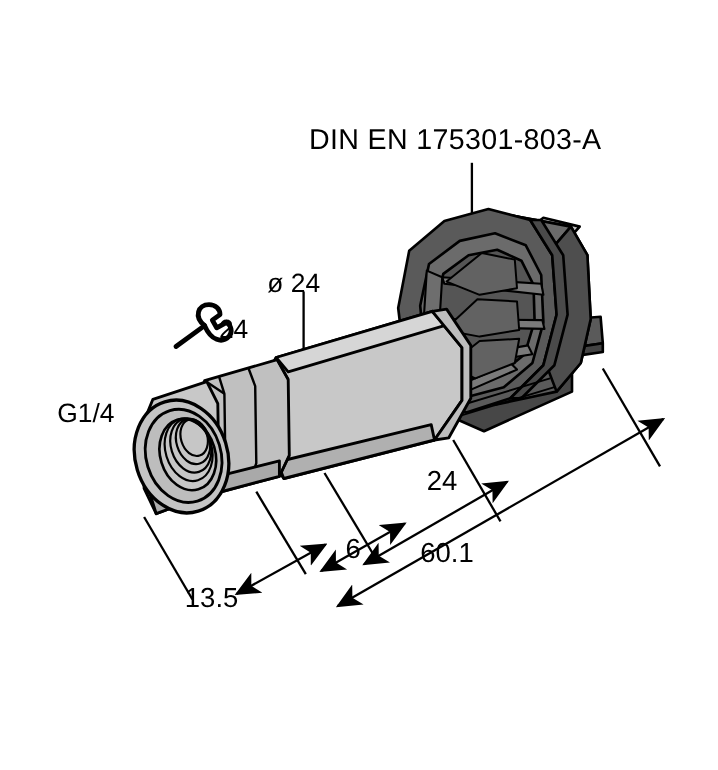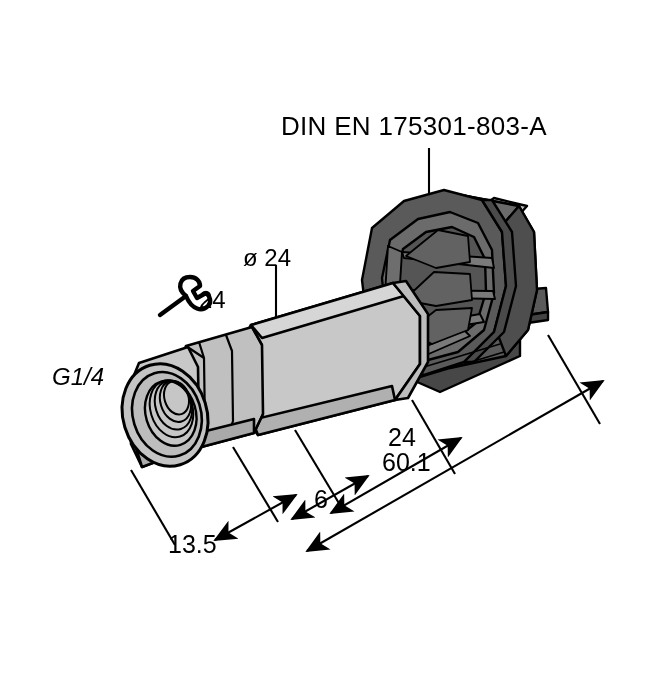--- a/index.html
+++ b/index.html
@@ -151,23 +151,23 @@
     </g>
 
   </svg>
 
   <div class="lbl lbl-title" style="left:281px; top:113px;">DIN EN 175301-803-A</div>
 
   <div class="lbl lbl-small" style="left:243px; top:246px;">ø 24</div>
 
   <div class="lbl lbl-small" style="left:199px; top:288px;">24</div>
 
-  <div class="lbl lbl-small" style="left:52px; top:365px;font-style:italic;">G1/4</div>
+  <div class="lbl lbl-small" style="left:52px; top:365px;">G1/4</div>
 
   <div class="lbl lbl-dim" style="left:388px; top:425px;">24</div>
 
   <div class="lbl lbl-dim" style="left:314px; top:487px;">6</div>
 
-  <div class="lbl lbl-dim" style="left:382px; top:450px;">60.1</div>
+  <div class="lbl lbl-dim" style="left:382px; top:491px;">60.1</div>
 
   <div class="lbl lbl-dim" style="left:168px; top:532px;">13.5</div>
 
 </div>
 
 </body></html>

